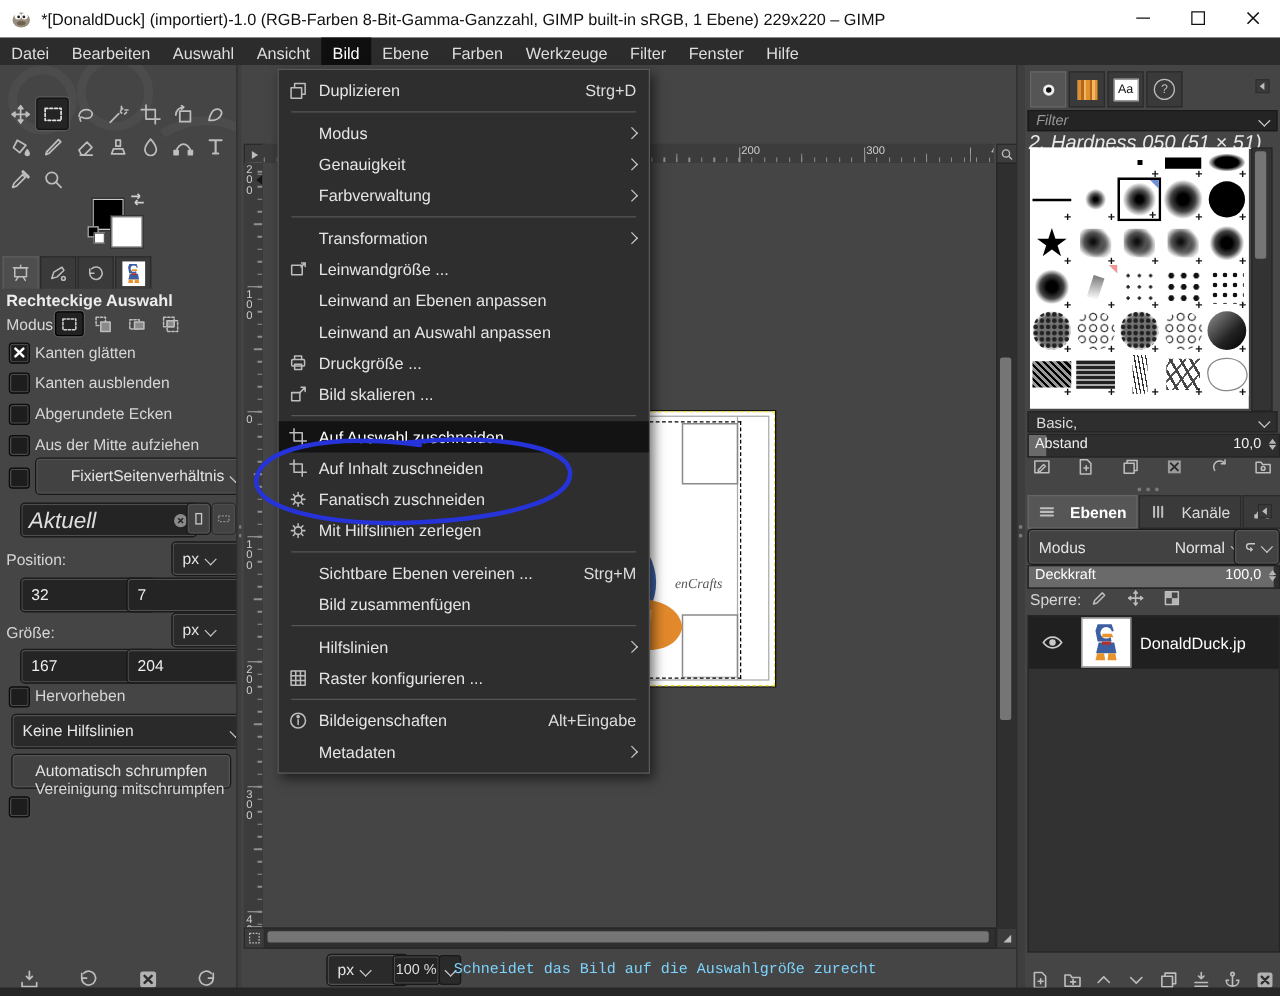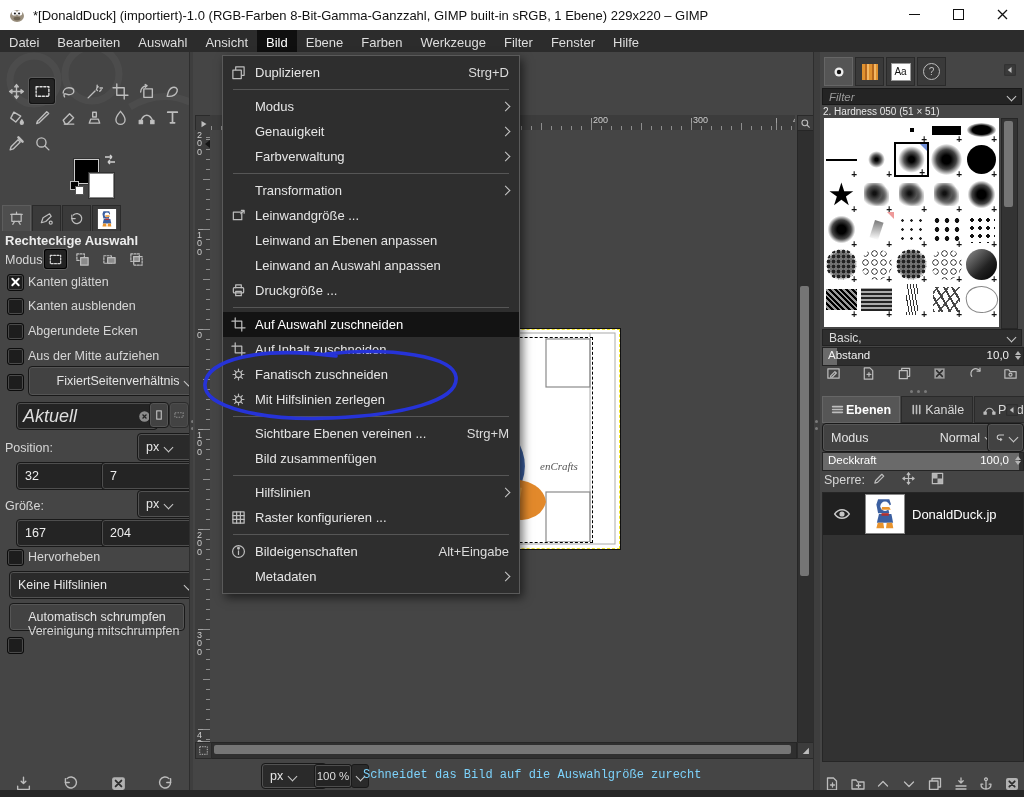--- a/index.html
+++ b/index.html
@@ -141,21 +141,21 @@
   .k-dots2{width:29px;height:27px;background-image:radial-gradient(circle,#111 2.1px,rgba(0,0,0,0) 2.6px);background-size:10px 9px;}
   .k-dots3{width:27px;height:27px;background-image:radial-gradient(circle,#222 1.1px,rgba(0,0,0,0) 1.5px);background-size:9px 9px;}
   .k-sponge{width:31px;height:31px;border-radius:50%;background-image:radial-gradient(circle,#222 1.5px,rgba(0,0,0,0) 2.2px),radial-gradient(circle,rgba(0,0,0,.55) 55%,rgba(0,0,0,0) 72%);background-size:5px 5px,100% 100%;}
   .k-cellp{width:31px;height:31px;border-radius:50%;background-image:radial-gradient(circle,rgba(0,0,0,0) 2px,#111 2.6px,rgba(0,0,0,0) 3.6px);background-size:9px 9px;}
   .k-gradball{width:31px;height:31px;border-radius:50%;background:linear-gradient(135deg,#888 5%,#222 60%,#000);}
   .k-texture{width:31px;height:21px;background:repeating-linear-gradient(45deg,#000 0 2px,#999 2px 4px);}
   .k-hatch{width:31px;height:23px;background:repeating-linear-gradient(0deg,#222 0 2px,#aaa 2px 4px);}
   .k-scratch{width:12px;height:31px;background:repeating-linear-gradient(80deg,#333 0 1px,rgba(0,0,0,0) 1px 3px);}
   .k-twigs{width:27px;height:25px;background:repeating-linear-gradient(60deg,#444 0 2px,rgba(0,0,0,0) 2px 7px),repeating-linear-gradient(-50deg,#555 0 1.5px,rgba(0,0,0,0) 1.5px 8px);}
   .k-sketch{width:30px;height:25px;border:1.5px solid #888;border-radius:45% 60% 50% 55%;transform:rotate(-8deg);}
-  .ltab{height:25px;display:flex;align-items:center;gap:2px;padding:0 8px;background:#3a3a3a;border:1px solid #2a2a2a;
+  .ltab{height:25px;display:flex;align-items:center;gap:12px;padding:0 8px;background:#3a3a3a;border:1px solid #2a2a2a;
         font-size:12.5px;color:#d9d9d9;}
   .ltab.sel{background:#565656;border-color:#666;font-weight:bold;color:#fff;}
   #layerlist{position:absolute;left:2px;top:440px;width:200px;height:268px;background:#323232;border:1px solid #262626;}
   .layerrow{position:absolute;left:0;top:0;width:200px;height:42px;background:#202020;display:flex;align-items:center;}
   .lthumb{width:38px;height:38px;background:#fff;border:1px solid #888;margin-left:42px;}
   .dockfoot{position:absolute;left:4px;bottom:5px;width:196px;display:flex;justify-content:space-between;align-items:center;}
 
   #bottomstrip{position:absolute;left:0;top:790px;width:1024px;height:7px;background:#262626;}
   #annotation{position:absolute;left:0;top:0;width:1024px;height:797px;pointer-events:none;z-index:80;}
   .handledots{position:absolute;display:flex;gap:4px;}
@@ -631,21 +631,21 @@
       <svg width="12" height="12" viewBox="0 0 16 16">
           <rect x="1" y="1" width="14" height="14" fill="#3a3a3a" stroke="#2a2a2a"></rect>
           <path d="M10 4l-5 4 5 4z" fill="#bdbdbd"></path>
         </svg>
     </div>
 
     <div class="abs" style="left:2px;top:36px;width:200px;height:17px;background:#242424;border:1px solid #191919;display:flex;align-items:center;padding:0 6px;box-sizing:border-box">
       <span style="flex:1;font-style:italic;font-size:11.5px;color:#9a9a9a">Filter</span>
       <span class="chev" style="margin:0"></span>
     </div>
-    <div class="abs" style="left:3px;top:54px;font-size:10px;color:#e8e8e8">2. Hardness 050 (51 × 51)</div>
+    <div class="abs" style="left:3px;top:54px;font-style:italic;font-size:16px;color:#e8e8e8">2. Hardness 050 (51 × 51)</div>
 
     <div id="brushgrid">
         <div class="bcell empty" style="height: 24px;"></div>
         <div class="bcell empty" style="height: 24px;"></div>
         <div class="bcell" style="height: 24px;">
           <span class="bk k-dot-tiny"></span>
         </div>
         <div class="bcell" style="height: 24px;">
           <span class="bk k-bar"></span>
         </div>
@@ -987,20 +987,29 @@
       <div class="mi">
         <span class="ic">
           <svg class="icn" width="15" height="15" viewBox="0 0 16 16" fill="none" stroke="#bdbdbd" stroke-width="1.3" stroke-linecap="round" stroke-linejoin="round">
             <path d="M5 5V2h6v3"></path>
             <rect x="2.5" y="5" width="11" height="5.5" rx="1"></rect>
             <rect x="5" y="9" width="6" height="4.5"></rect>
           </svg>
         </span>
         <span class="mlabel">Druckgröße ...</span>
       </div>
+      <div class="mi">
+        <span class="ic">
+          <svg class="icn" width="15" height="15" viewBox="0 0 16 16" fill="none" stroke="#bdbdbd" stroke-width="1.3" stroke-linecap="round" stroke-linejoin="round">
+            <rect x="2.5" y="6.5" width="7" height="7"></rect>
+            <path d="M9.5 6.5L14 2M14 2v3.5M14 2h-3.5"></path>
+          </svg>
+        </span>
+        <span class="mlabel">Bild skalieren ...</span>
+      </div>
       <div class="msep"></div>
       <div class="mi hl">
         <span class="ic">
           <svg class="icn" width="15" height="15" viewBox="0 0 16 16" fill="none" stroke="#bdbdbd" stroke-width="1.3" stroke-linecap="round" stroke-linejoin="round">
             <path d="M4.5 1v10.5H15M1 4.5h10.5V15"></path>
           </svg>
         </span>
         <span class="mlabel">Auf Auswahl zuschneiden</span>
       </div>
       <div class="mi">

